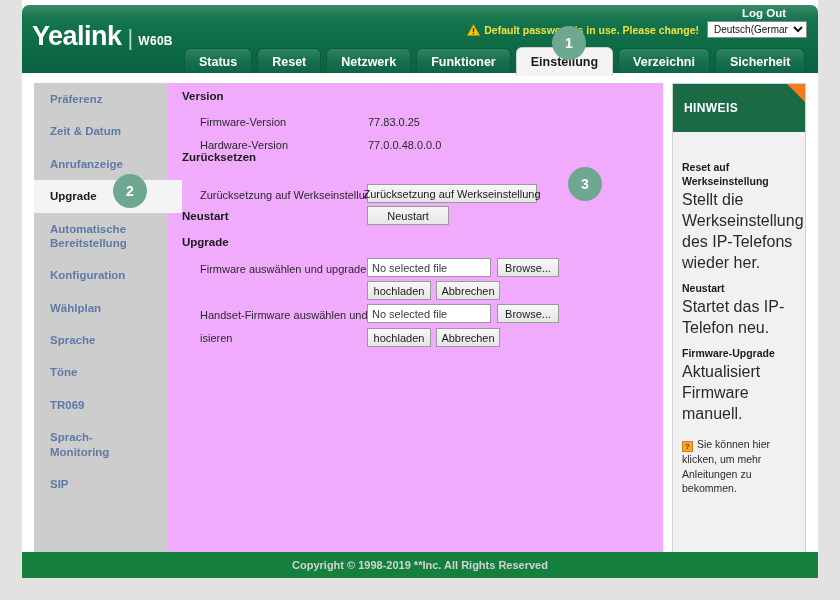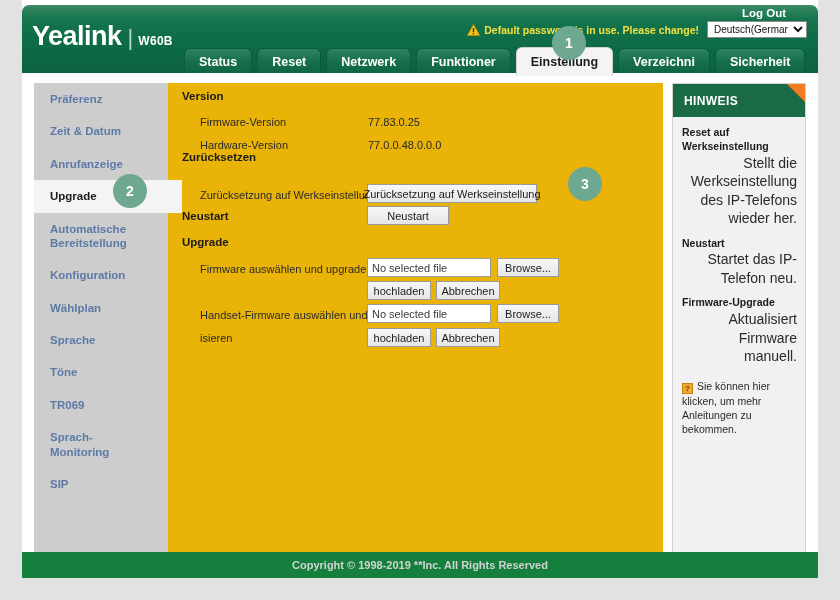--- a/index.html
+++ b/index.html
@@ -125,21 +125,21 @@
     margin-right: -14px;
     padding-right: 14px;
     position: relative; z-index: 2;
   }
 
   
   #main-panel {
     position: absolute;
     left: 146px; top: 10px;
     width: 495px; height: 473px;
-    background: #eab308;
+    background: #f0abfc;
   }
 
   .section-title {
     position: absolute;
     font-size: 11.5px; font-weight: bold; color: #1b1b1b;
   }
   .field-label {
     position: absolute;
     font-size: 11px; color: #2a2a2a;
     white-space: nowrap;
@@ -174,41 +174,41 @@
   
   #hint-panel {
     position: absolute;
     left: 650px; top: 10px;
     width: 134px; height: 473px;
     background: #f1f1f1;
     border: 1px solid #d2d2d2;
   }
   #hint-header {
     position: relative;
-    height: 33px;
+    height: 48px;
     background: #1a6b45;
     display: flex; align-items: center;
     padding-left: 11px;
   }
   #hint-header-title {
     color: #ffffff; font-size: 12px; font-weight: bold; letter-spacing: 0.4px;
   }
   #hint-fold {
     position: absolute; right: 0; top: 0;
     width: 0; height: 0;
     border-left: 18px solid transparent;
     border-top: 18px solid #f47b20;
   }
   #hint-body {
     padding: 9px 8px 0 9px;
-    font-size: 10.5px; color: #2a2a2a; line-height: 1.32;
+    font-size: 10.5px; color: #2a2a2a; line-height: 1.32; margin-top: 20px;
   }
   .hint-block { margin-bottom: 9px; }
   .hint-h { font-weight: bold; font-size: 10.5px; color: #1b1b1b; }
-  .hint-p { font-size: 14px; color: #2a2a2a; text-align: right; }
+  .hint-p { font-size: 16px; color: #2a2a2a; }
   #hint-help-row {
     margin-top: 13px;
     font-size: 10.5px; color: #2a2a2a; line-height: 1.35;
   }
   .help-icon-box {
     display: inline-block;
     width: 11px; height: 11px;
     background: #f0a92c;
     border: 1px solid #c9821a;
     color: #6b3b06;

